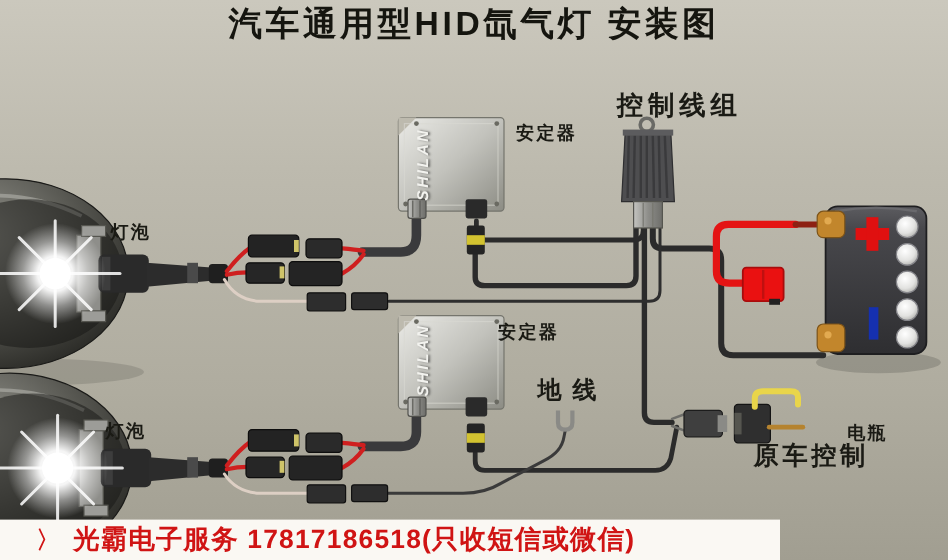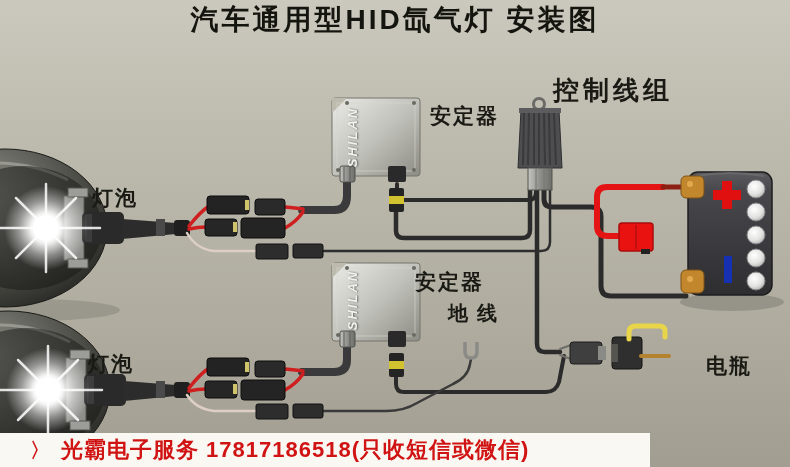--- a/index.html
+++ b/index.html
@@ -3,21 +3,21 @@
 <meta charset="utf-8">
 <style>
   html,body{margin:0;padding:0;}
   body{font-family:"Liberation Sans","DejaVu Sans",sans-serif;}
   #stage{position:relative;width:790px;height:467px;overflow:hidden;
     background:linear-gradient(180deg,#cbc8bd 0%,#bdbaae 30%,#afac9f 70%,#a19e91 100%);}
   #diagram-svg{position:absolute;left:0;top:0;}
   .lbl{position:absolute;font-weight:700;color:#1a1a14;white-space:nowrap;}
   #page-title{position:absolute;top:1px;left:0;width:100%;text-align:center;
     font-size:28px;font-weight:700;letter-spacing:3px;color:#15150f;}
-  .lbl-21{font-size:21px;letter-spacing:2px;}
+  .lbl-21{font-size:15px;letter-spacing:2px;}
   .brand{position:absolute;width:80px;height:16px;display:flex;align-items:center;justify-content:center;
     transform:rotate(-90deg);font-style:italic;font-weight:700;font-size:13px;color:#f2f2ee;
     letter-spacing:2px;text-shadow:0 1px 2px rgba(0,0,0,.55);}
   #banner{position:absolute;left:0;top:433px;width:650px;height:34px;background:#faf8f3;
     display:flex;align-items:center;color:#d01414;font-weight:700;font-size:22px;
     padding-left:30px;box-sizing:border-box;letter-spacing:1px;}
   #banner .arrow{margin-right:10px;font-size:20px;}
   #oem-plug-label{line-height:1.15;letter-spacing:3px;font-size:21px;}
 </style>
 </head>
@@ -258,24 +258,25 @@
       <path d="M641,356 L669,356" fill="none" stroke="#b5832f" stroke-width="4" stroke-linecap="round"></path>
     </g>
   </svg>
 
   <div id="page-title" class="lbl">汽车通用型HID氙气灯 安装图</div>
 
   <div class="lbl lbl-21" style="left:92px;top:184px;">灯泡</div>
   <div class="lbl lbl-21" style="left:88px;top:350px;">灯泡</div>
   <div class="lbl lbl-21" style="left:430px;top:102px;">安定器</div>
   <div class="lbl lbl-21" style="left:415px;top:268px;">安定器</div>
-  <div class="lbl" style="left:553px;top:73px;font-size:26px;letter-spacing:4px;">控制线组</div>
-  <div class="lbl" style="left:448px;top:300px;font-size:20px;letter-spacing:9px;">地线</div>
+  <div class="lbl" style="left:514px;top:73px;font-size:22px;letter-spacing:4px;">控制线组</div>
+  <div class="lbl" style="left:448px;top:312px;font-size:20px;letter-spacing:9px;">地线</div>
   <div class="lbl lbl-21" style="left:706px;top:314px;margin-top:38px;">电瓶</div>
   <div id="oem-plug-label" class="lbl" style="left:628px;top:369px;">
+    <div>原车控制</div>
   </div>
 
   <div class="brand" style="left:312px;top:129px;">SHILAN</div>
   <div class="brand" style="left:312px;top:292px;">SHILAN</div>
 
   <div id="banner">
     <span class="arrow">〉</span>
     <span>光霸电子服务 17817186518(只收短信或微信)</span>
   </div>
 

